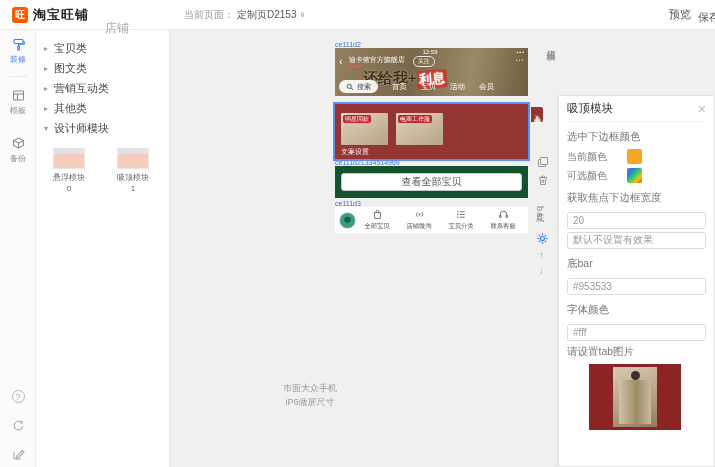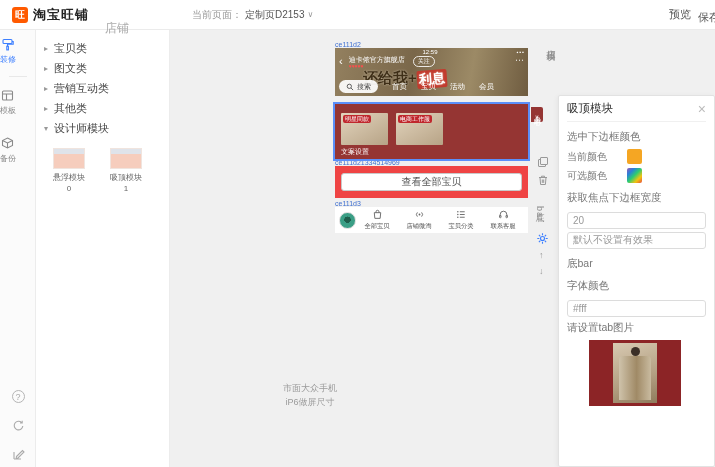--- a/index.html
+++ b/index.html
@@ -10,47 +10,47 @@
   
   .header { position:absolute; left:0; top:0; width:715px; height:30px; background:#fff;
             border-bottom:1px solid #ebebeb; display:flex; align-items:center; padding:0 12px; z-index:9; }
   .logo-ic { width:16px; height:16px; background:#ff5a00; border-radius:3px; color:#fff; font-size:10px;
              font-weight:bold; display:flex; align-items:center; justify-content:center; }
   .logo-tx { font-size:13px; font-weight:bold; color:#222; margin-left:5px; letter-spacing:1px; }
   .shop-wrap { margin-left:16px; display:flex; align-items:flex-start; }
   .shop-tx { font-size:12px; color:#aaa;margin-top:28px; }
   .shop-badge { font-size:7px; color:#b08d52; border:1px solid #ddc9a5; border-radius:2px; padding:0 2px;
                 margin-left:2px; transform:translateY(-5px); background:#fffdf6; }
-  .page-wrap { margin-left:34px; display:flex; align-items:center; gap:3px; }
+  .page-wrap { margin-left:26px; display:flex; align-items:center; gap:3px; }
   .page-label { font-size:10px; color:#999; }
   .page-value { font-size:10px; color:#555; }
   .page-caret { font-size:8px; color:#999; }
   .hd-right { margin-left:auto; display:flex; align-items:center; }
   .hd-btn { font-size:11px; color:#555; padding:3px 12px; cursor:pointer; }
   .hd-save { position:absolute; right:-13px; top:7px; font-size:11px; color:#555; padding:3px 8px; }
 
   
   .rail { position:absolute; left:0; top:30px; width:36px; height:437px; background:#fbfbfb;
           border-right:1px solid #ececec; z-index:8; }
-  .rail-item { width:36px; display:flex; flex-direction:column; align-items:flex-start; gap:2px;
+  .rail-item { width:36px; display:flex; flex-direction:column; align-items:center; gap:2px;
                padding:7px 0; color:#8a8a8a; cursor:pointer; }
   .rail-item.active { color:#3d7fff; }
   .rail-item .lb { font-size:8px; }
   .rail-div { width:18px; height:1px; background:#e8e8e8; margin:4px auto; }
   .rail-bottom { position:absolute; left:0; bottom:6px; width:36px; display:flex; flex-direction:column;
                  align-items:center; gap:16px; color:#aaa; }
   .help-c { width:13px; height:13px; border:1px solid #b5b5b5; border-radius:50%; font-size:9px;
             color:#aaa; display:flex; align-items:center; justify-content:center; }
 
   
   .tree { position:absolute; left:36px; top:30px; width:134px; height:437px; background:#fff;
           border-right:1px solid #ececec; padding:8px 0 0 8px; z-index:7; }
   .tree-item { height:20px; display:flex; align-items:center; font-size:11px; color:#444; cursor:pointer; }
   .tree-item .caret { font-size:8px; color:#999; width:10px; }
-  .mods { display:flex; gap:19px; margin-top:10px; padding-left:6px; }
+  .mods { display:flex; gap:26px; margin-top:10px; padding-left:6px; }
   .mod { width:38px; text-align:center; cursor:pointer; }
   .mod-thumb { width:32px; height:21px; margin:0 auto; border:1px solid #f0e4de; background:#f6cdbd; position:relative; }
   .mod-thumb::before { content:""; position:absolute; left:0; top:0; right:0; height:5px; background:#dfe3ea; }
   .mod-lb { font-size:8px; color:#666; margin-top:3px; white-space:nowrap; }
   .mod-ct { font-size:8px; color:#666; margin-top:1px; }
 
   
   .canvas { position:absolute; left:170px; top:30px; width:388px; height:437px; background:#f0f0f0; }
   .phone { position:absolute; left:165px; top:12px; width:193px; }
   .mtag { font-size:7px; line-height:6px; height:6px; color:#3f6fd0; }
@@ -90,21 +90,21 @@
   .card-pill { position:absolute; top:2px; left:2px; background:#c0272d; color:#fff; font-size:6px;
                line-height:8px; padding:0 2px; border-radius:2px; white-space:nowrap; }
   .red-caption { position:absolute; left:6px; bottom:2px; font-size:7px; color:#fff; }
   .member-tag { position:absolute; right:-15px; top:3px; width:12px; padding:3px 0 2px;
                 color:#fff; border-radius:0 2px 2px 0; display:flex; flex-direction:column;
                 align-items:center; cursor:pointer; }
   .member-tag .vtx { writing-mode:vertical-rl; font-size:7px; letter-spacing:1px; line-height:12px; }
   .member-tag .arr { font-size:6px; line-height:6px; }
 
   
-  .whitemod { background:#ef4444; width:193px; padding:7px 6px; }
+  .whitemod { background:#14532d; width:193px; padding:7px 6px; }
   .viewall-btn { border:1px solid #c9c9c9; border-radius:3px; height:18px; line-height:16px;
                  text-align:center; font-size:10px; color:#555; background:#fff; cursor:pointer; }
 
   
   .navmod { background:#fff; width:193px; height:26px; display:flex; align-items:center; padding:0 4px; }
   .avatar { width:17px; height:17px; border-radius:50%; border:1px solid #dcdcdc; flex:0 0 auto;
             background:radial-gradient(circle at 50% 45%, #1e5e4c 0 28%, #3a9e85 30% 100%); }
   .nav-item { flex:1; display:flex; flex-direction:column; align-items:center; gap:1px; cursor:pointer; }
   .nav-item .lb { font-size:7px; color:#555; transform:scale(.9); white-space:nowrap; }
 
@@ -367,20 +367,21 @@
       <span class="cl">可选颜色</span>
       <span class="swatch" id="opt-swatch" style="background: linear-gradient(135deg, rgb(155, 89, 182), rgb(41, 128, 217), rgb(46, 204, 113), rgb(241, 196, 15), rgb(231, 76, 60));"></span>
     </div>
 
     <div class="plabel">获取焦点下边框宽度</div>
     <input class="pinput" readonly="" value="20" style="">
 
     <input class="pinput" readonly="" value="默认不设置有效果" style="">
 
     <div class="plabel">底bar</div>
+    <input class="pinput" readonly="" value="#953533" style="">
 
     <div class="plabel">字体颜色</div>
     <input class="pinput" readonly="" value="#fff" style="">
 
     <div class="plabel" style="margin-top:4px;">请设置tab图片</div>
 
     <div class="tabimg">
       <div class="photo"></div>
       <div class="head"></div>
       <div class="coat"></div>

